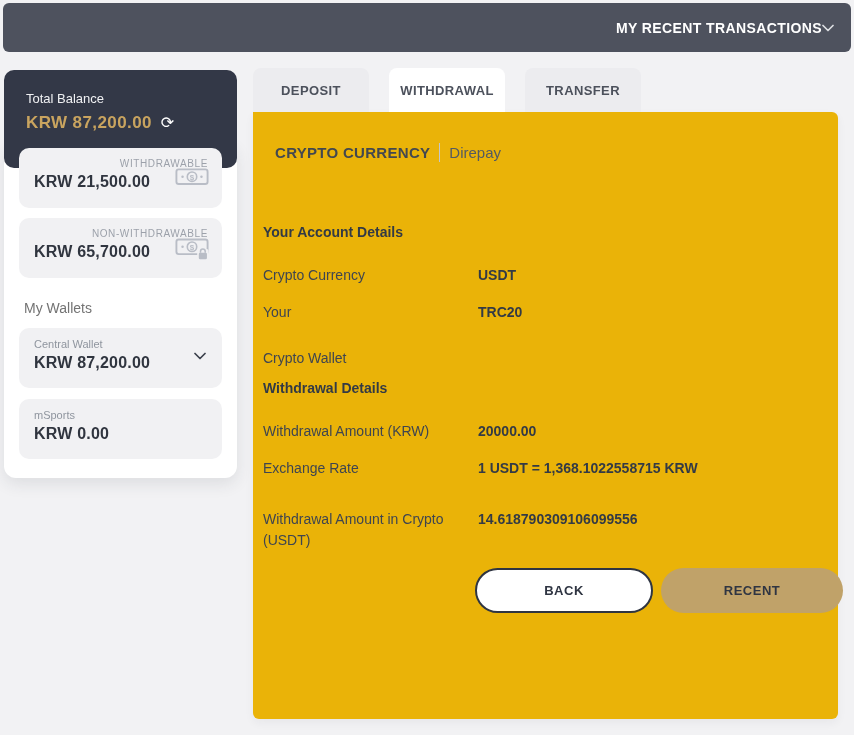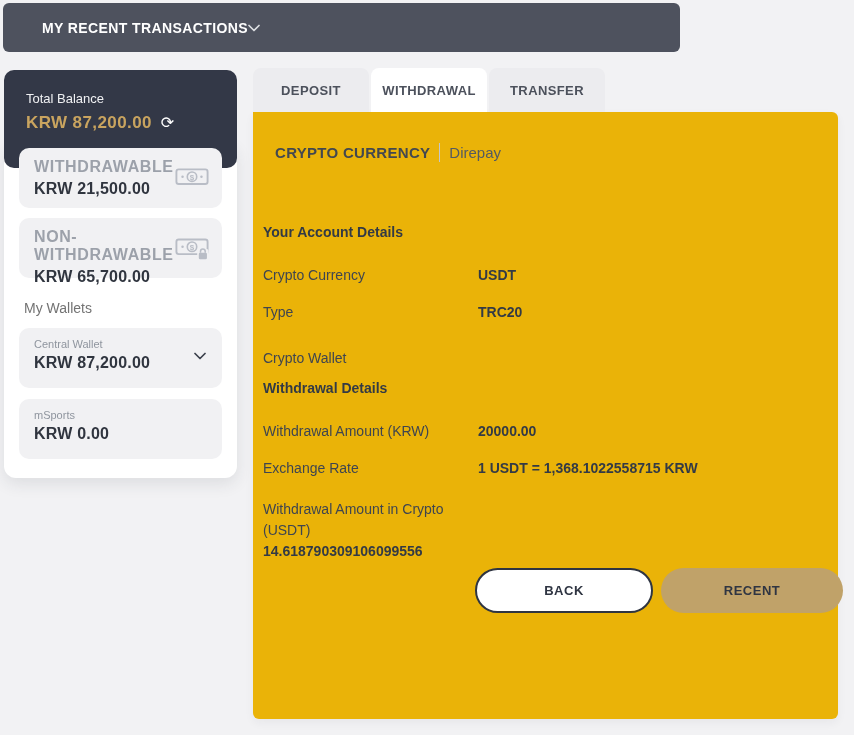--- a/index.html
+++ b/index.html
@@ -6,24 +6,24 @@
   html,body { width:854px; height:735px; }
   body {
     font-family:"Liberation Sans", sans-serif;
     background:#f2f2f4;
     position:relative;
     overflow:hidden;
     color:#333a45;
   }
   
   .top-bar {
-    position:absolute; left:3px; top:3px; width:677px; height:49px;
+    position:absolute; left:3px; top:3px; width:848px; height:49px;
     background:#4e525e; border-radius:6px;
-    display:flex; align-items:center; justify-content:flex-start;
-    padding:0 17px 0 39px; cursor:pointer;
+    display:flex; align-items:center; justify-content:flex-end;
+    padding:0 17px 0 10px; cursor:pointer;
   }
   .top-bar-title {
     color:#ffffff; font-size:14px; font-weight:700; letter-spacing:.4px;
   }
   .top-bar .chev { color:#dcdee2; display:flex; }
   
   .sidebar { position:absolute; left:4px; top:70px; width:262px; height:408px; }
   .side-panel {
     position:absolute; left:0; top:72px; width:233px; height:336px;
     background:#ffffff; border-radius:12px;
@@ -39,35 +39,35 @@
   .balance-row { display:flex; align-items:center; gap:9px; margin-top:7px; }
   .balance-amount { color:#c9a45f; font-size:17px; font-weight:700; letter-spacing:.4px; }
   .refresh { color:#ffffff; font-size:16px; line-height:1; cursor:pointer; }
   .side-card {
     position:absolute; left:15px; width:203px; height:60px;
     background:#f1f1f3; border-radius:10px; z-index:3;
     padding:10px 14px 0 15px;
   }
   .side-card .card-icon { position:absolute; right:13px; top:17px; }
   .cap-label {
-    color:#9ca1aa; font-size:16px; letter-spacing:.6px; font-weight:700;
+    color:#9ca1aa; font-size:10px; letter-spacing:.6px; font-weight:400;text-align:right;
   }
   .amount { color:#30353f; font-size:16px; font-weight:600; margin-top:4px; letter-spacing:.2px; }
   .wallets-heading {
     position:absolute; left:20px; top:230px; z-index:3;
     color:#737373; font-size:14px;
   }
   .wallet-card-1 { top:258px; }
   .wallet-card-2 { top:329px; }
   .small-label { color:#8f959e; font-size:11px; }
   .wallet-chev { position:absolute; right:16px; top:24px; color:#3c414b; cursor:pointer; }
   .card-wd { top:78px; }
   .card-nwd { top:148px; }
   
-  .tabs { position:absolute; left:253px; top:68px; display:flex; gap:2px; z-index:2; }
+  .tabs { position:absolute; left:253px; top:68px; display:flex; gap:20px; z-index:2; }
   .tab {
     width:116px; height:44px; background:#ececef;
     border-radius:8px 8px 0 0;
     display:flex; align-items:center; justify-content:center;
     font-size:13px; font-weight:700; letter-spacing:.4px; color:#4c515c;
     cursor:pointer;
   }
   .tab.active { background:#ffffff; }
   
   .main-panel {
@@ -82,21 +82,21 @@
   .method-title { font-size:15px; font-weight:700; color:#43484f; letter-spacing:.3px; }
   .method-sep { width:1px; height:19px; background:#c3c6cb; }
   .method-provider { font-size:15px; color:#545a62; }
   .section-title { position:absolute; left:10px; font-size:14px; font-weight:700; color:#333a45; }
   .sec-account { top:112px; }
   .sec-withdrawal { top:268px; }
   .detail-row { position:absolute; left:10px; width:560px; display:flex; }
   .detail-label { width:215px; font-size:14px; color:#3f4550; line-height:21px; }
   .detail-value { font-size:14px; font-weight:700; color:#333a45; line-height:21px; }
   .row-1 { top:153px; } .row-2 { top:190px; } .row-3 { top:226px;margin-top:10px; }
-  .row-4 { top:309px; } .row-5 { top:346px; } .row-6 { top:387px;flex-direction:column; }
+  .row-4 { top:309px; } .row-5 { top:346px; } .row-6 { top:397px; }
   
   .btn-row { position:absolute; left:222px; top:456px; display:flex; gap:8px; }
   .btn {
     height:45px; border-radius:23px; border:none;
     font-family:"Liberation Sans", sans-serif;
     font-size:13px; font-weight:700; letter-spacing:.5px; color:#2f3542;
     cursor:pointer; display:flex; align-items:center; justify-content:center;
   }
   .btn-back { width:178px; background:#ffffff; border:2px solid #2f3542; }
   .btn-confirm { width:182px; background:#c0a269; }
@@ -187,21 +187,21 @@
     <span class="method-provider">Direpay</span>
   </div>
 
   <div class="section-title sec-account">Your Account Details</div>
 
   <div class="detail-row row-1">
     <span class="detail-label">Crypto Currency</span>
     <span class="detail-value">USDT</span>
   </div>
   <div class="detail-row row-2">
-    <span class="detail-label">Type</span>
+    <span class="detail-label">Your</span>
     <span class="detail-value">TRC20</span>
   </div>
   <div class="detail-row row-3">
     <span class="detail-label">Crypto Wallet</span>
     <span class="detail-value"></span>
   </div>
 
   <div class="section-title sec-withdrawal">Withdrawal Details</div>
 
   <div class="detail-row row-4">

